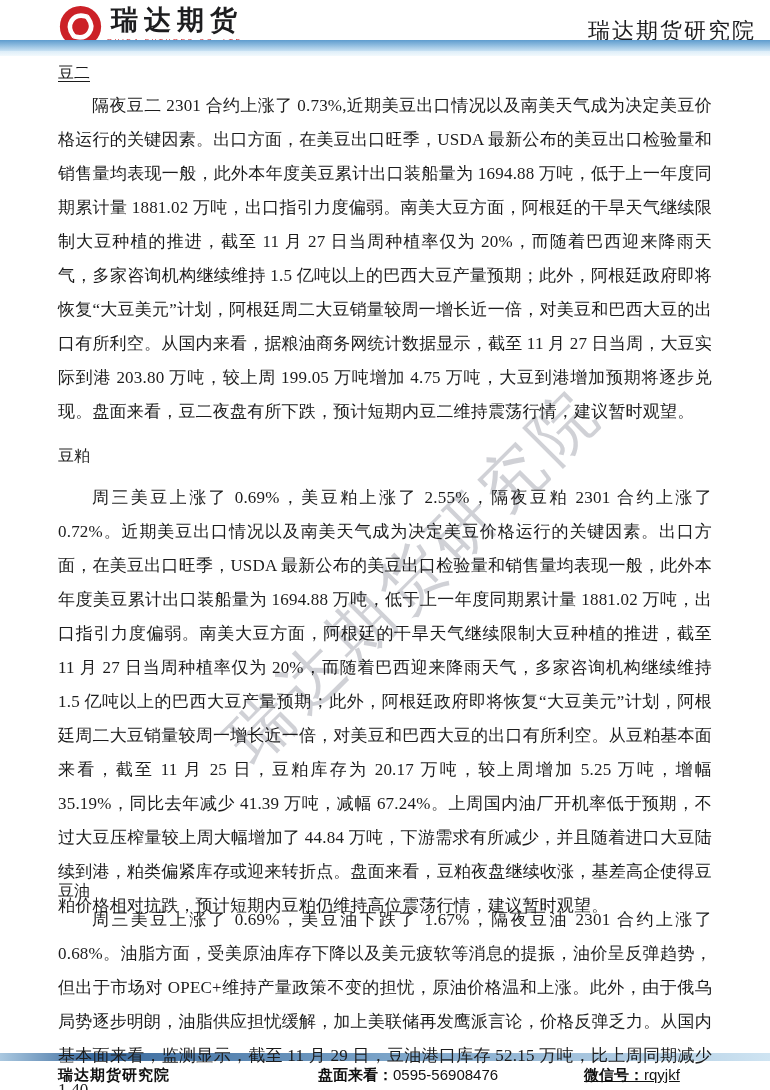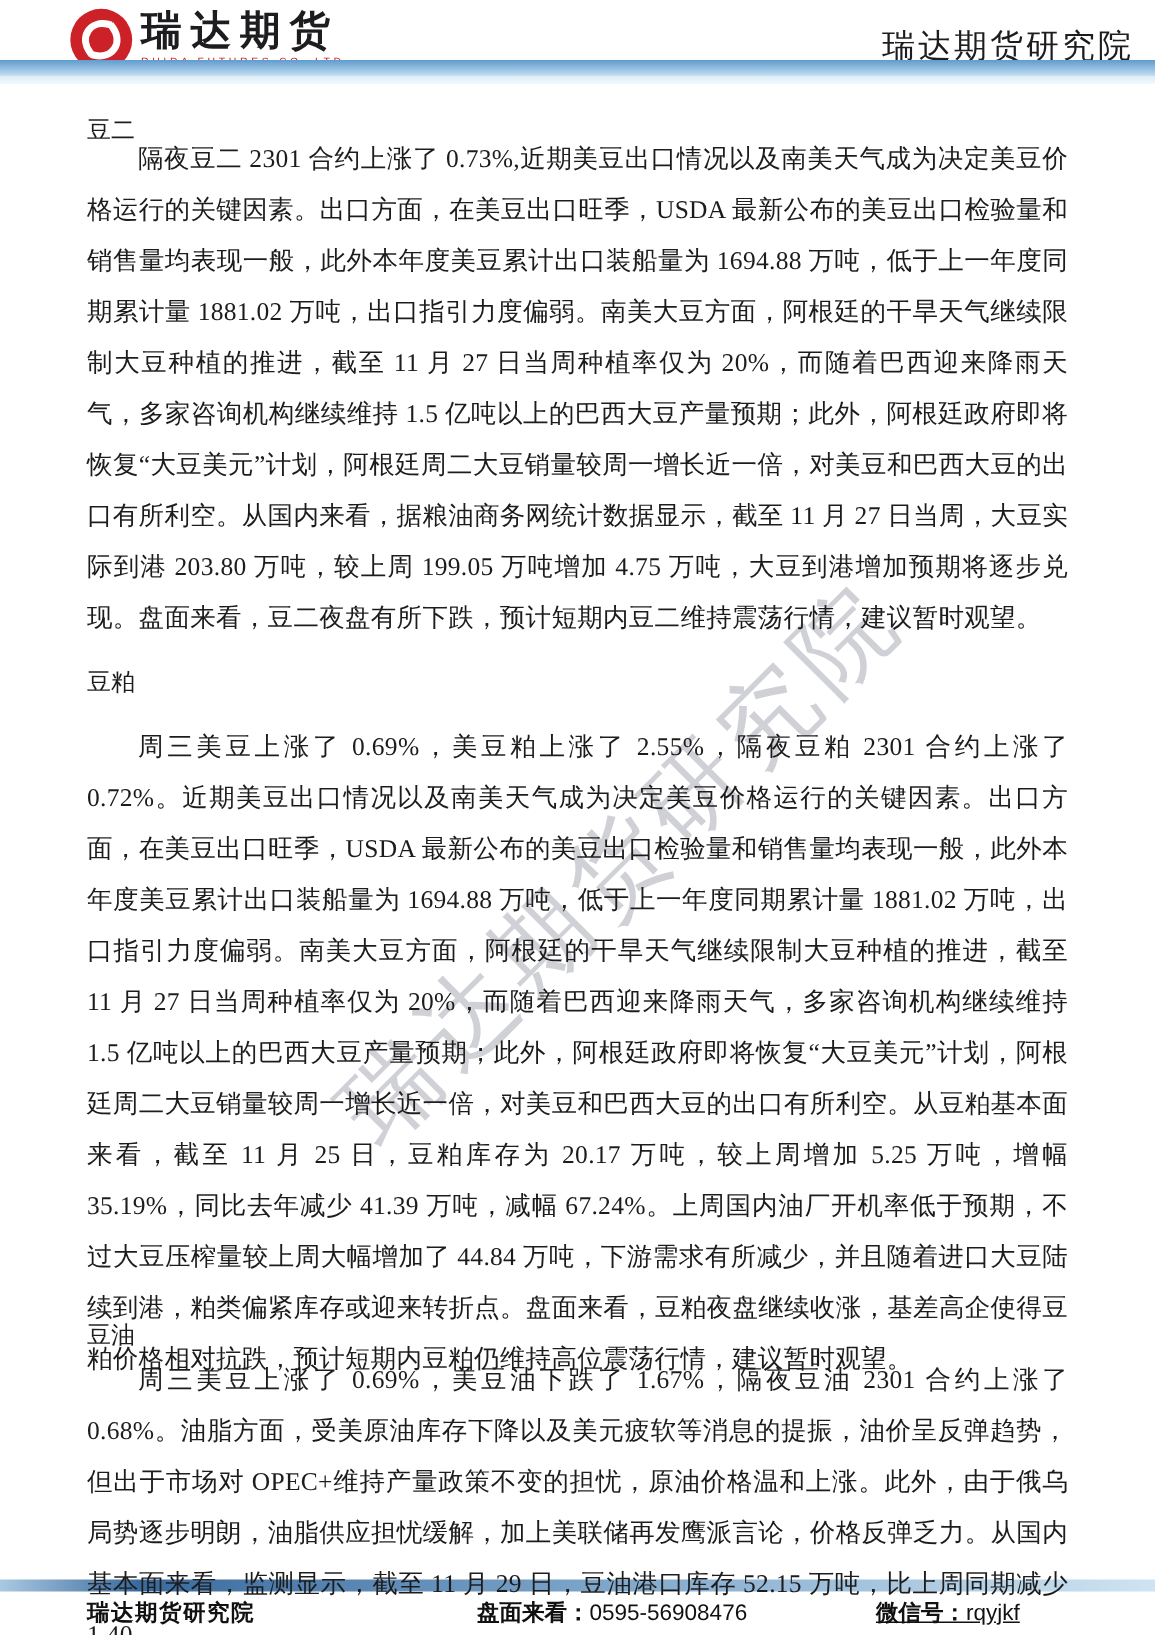--- a/index.html
+++ b/index.html
@@ -3,21 +3,21 @@
 <meta charset="utf-8">
 <style>
   html,body{margin:0;padding:0;background:#888;}
   .page{
     position:relative;width:770px;height:1090px;margin:0 auto;
     background:#ffffff;overflow:hidden;
     font-family:"Liberation Serif", serif;color:#1c1c1c;
   }
   
   .header{position:absolute;left:0;top:0;width:770px;height:56px;}
-  .logo{position:absolute;left:45px;top:4px;height:46px;display:flex;align-items:flex-start;}
+  .logo{position:absolute;left:58px;top:4px;height:46px;display:flex;align-items:flex-start;text-align:center;}
   .logo-icon{width:45px;height:45px;display:block;}
   .logo-text{margin-left:4px;display:flex;flex-direction:column;}
   .brand-cn{
     font-family:"Liberation Sans", sans-serif;font-weight:bold;
     font-size:27px;letter-spacing:6px;color:#1d1d1f;line-height:32px;
   }
   .brand-en{
     font-family:"Liberation Sans", sans-serif;font-size:7px;
     letter-spacing:2.4px;color:#cc2127;line-height:9px;margin-top:1px;
   }
@@ -41,21 +41,21 @@
     color:rgba(150,152,164,0.45);
     transform:rotate(-45deg);transform-origin:0 50%;
     font-family:"Liberation Serif", serif;
     pointer-events:none;
   }
   
   .section-title{
     position:absolute;left:58px;z-index:1;
     font-size:16px;line-height:20px;color:#1c1c1c;
   }
-  .section-title.underlined{text-underline-offset:3px;margin-top:15px;}
+  .section-title.underlined{text-decoration:underline;text-underline-offset:3px;}
   .section-body{
     position:absolute;left:58px;width:654px;z-index:1;
     font-size:17px;line-height:34px;
     text-align:justify;text-indent:2em;
     color:#1c1c1c;letter-spacing:0.2px;
   }
   #body-0{top:89px;}
   #title-0{top:63px;}
   #title-1{top:446px;}
   #body-1{top:461px;margin-top:20px;}

